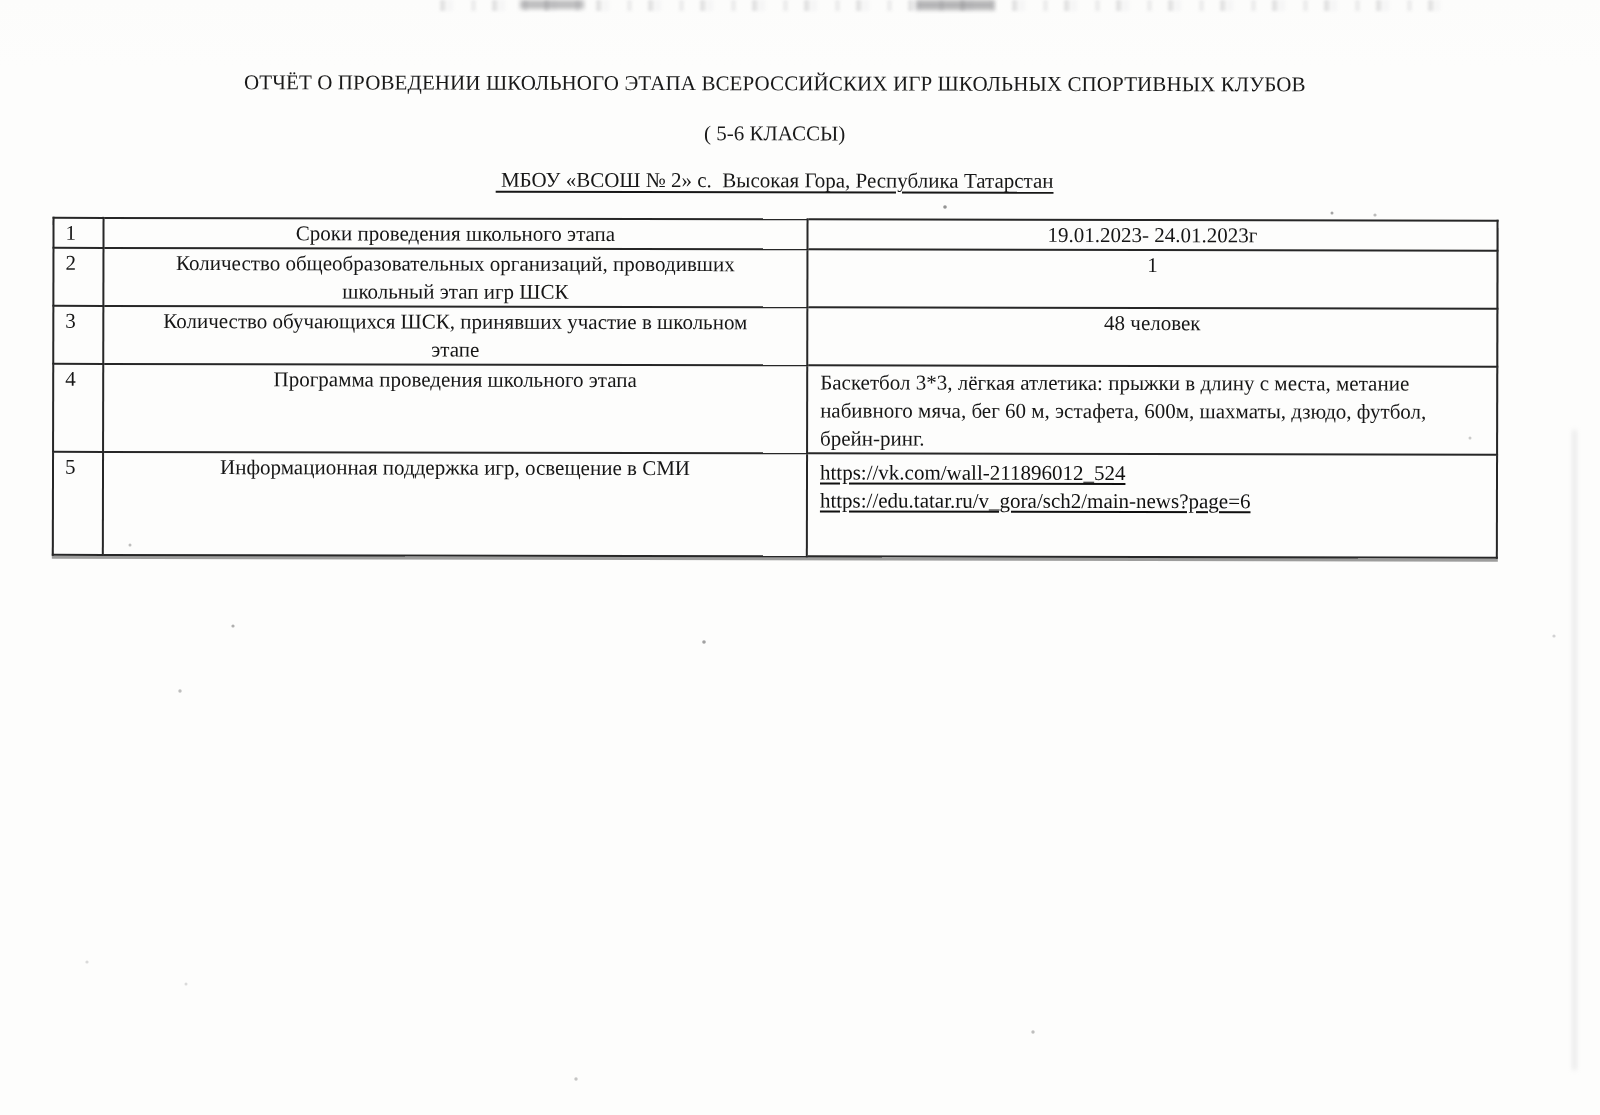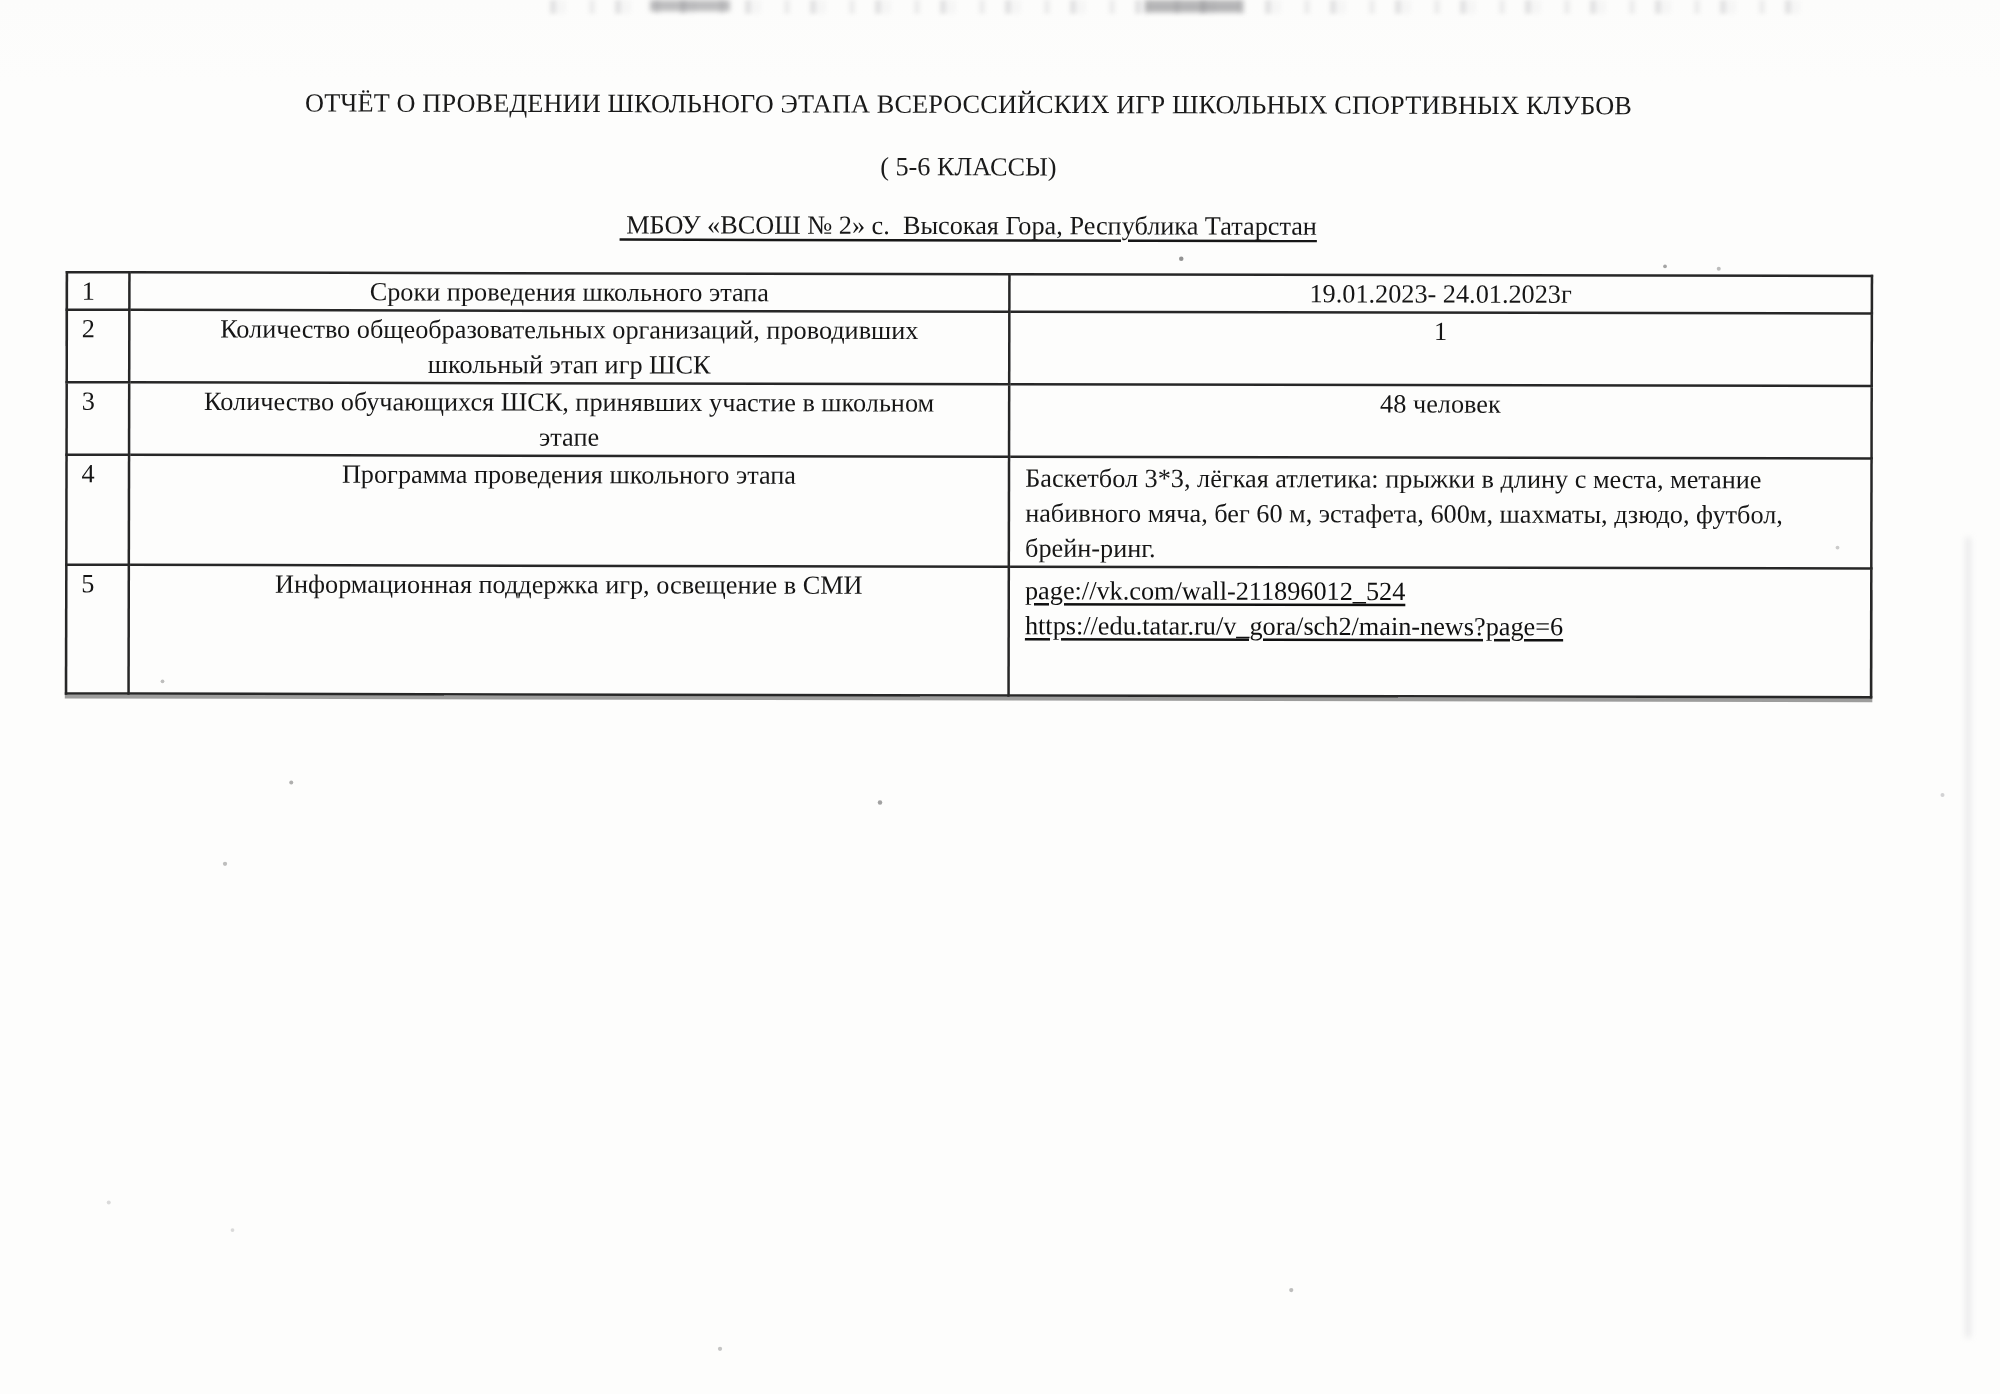--- a/index.html
+++ b/index.html
@@ -232,21 +232,21 @@
             <td class="num">4</td>
             <td class="label">Программа проведения школьного этапа</td>
             <td class="val-left">Баскетбол 3*3, лёгкая атлетика: прыжки в длину с места, метание
 набивного мяча, бег 60 м, эстафета, 600м, шахматы, дзюдо, футбол,
 брейн-ринг.</td>
           </tr>
           <tr style="height:103px">
             <td class="num">5</td>
             <td class="label">Информационная поддержка игр, освещение в СМИ</td>
             <td class="val-links">
-              <a class="doc-link">page://vk.com/wall-211896012_524</a>
+              <a class="doc-link">https://vk.com/wall-211896012_524</a>
               <a class="doc-link">https://edu.tatar.ru/v_gora/sch2/main-news?page=6</a>
             </td>
           </tr>
         </tbody>
       </table>
 
     </div>
   </div>
 </div>
 

